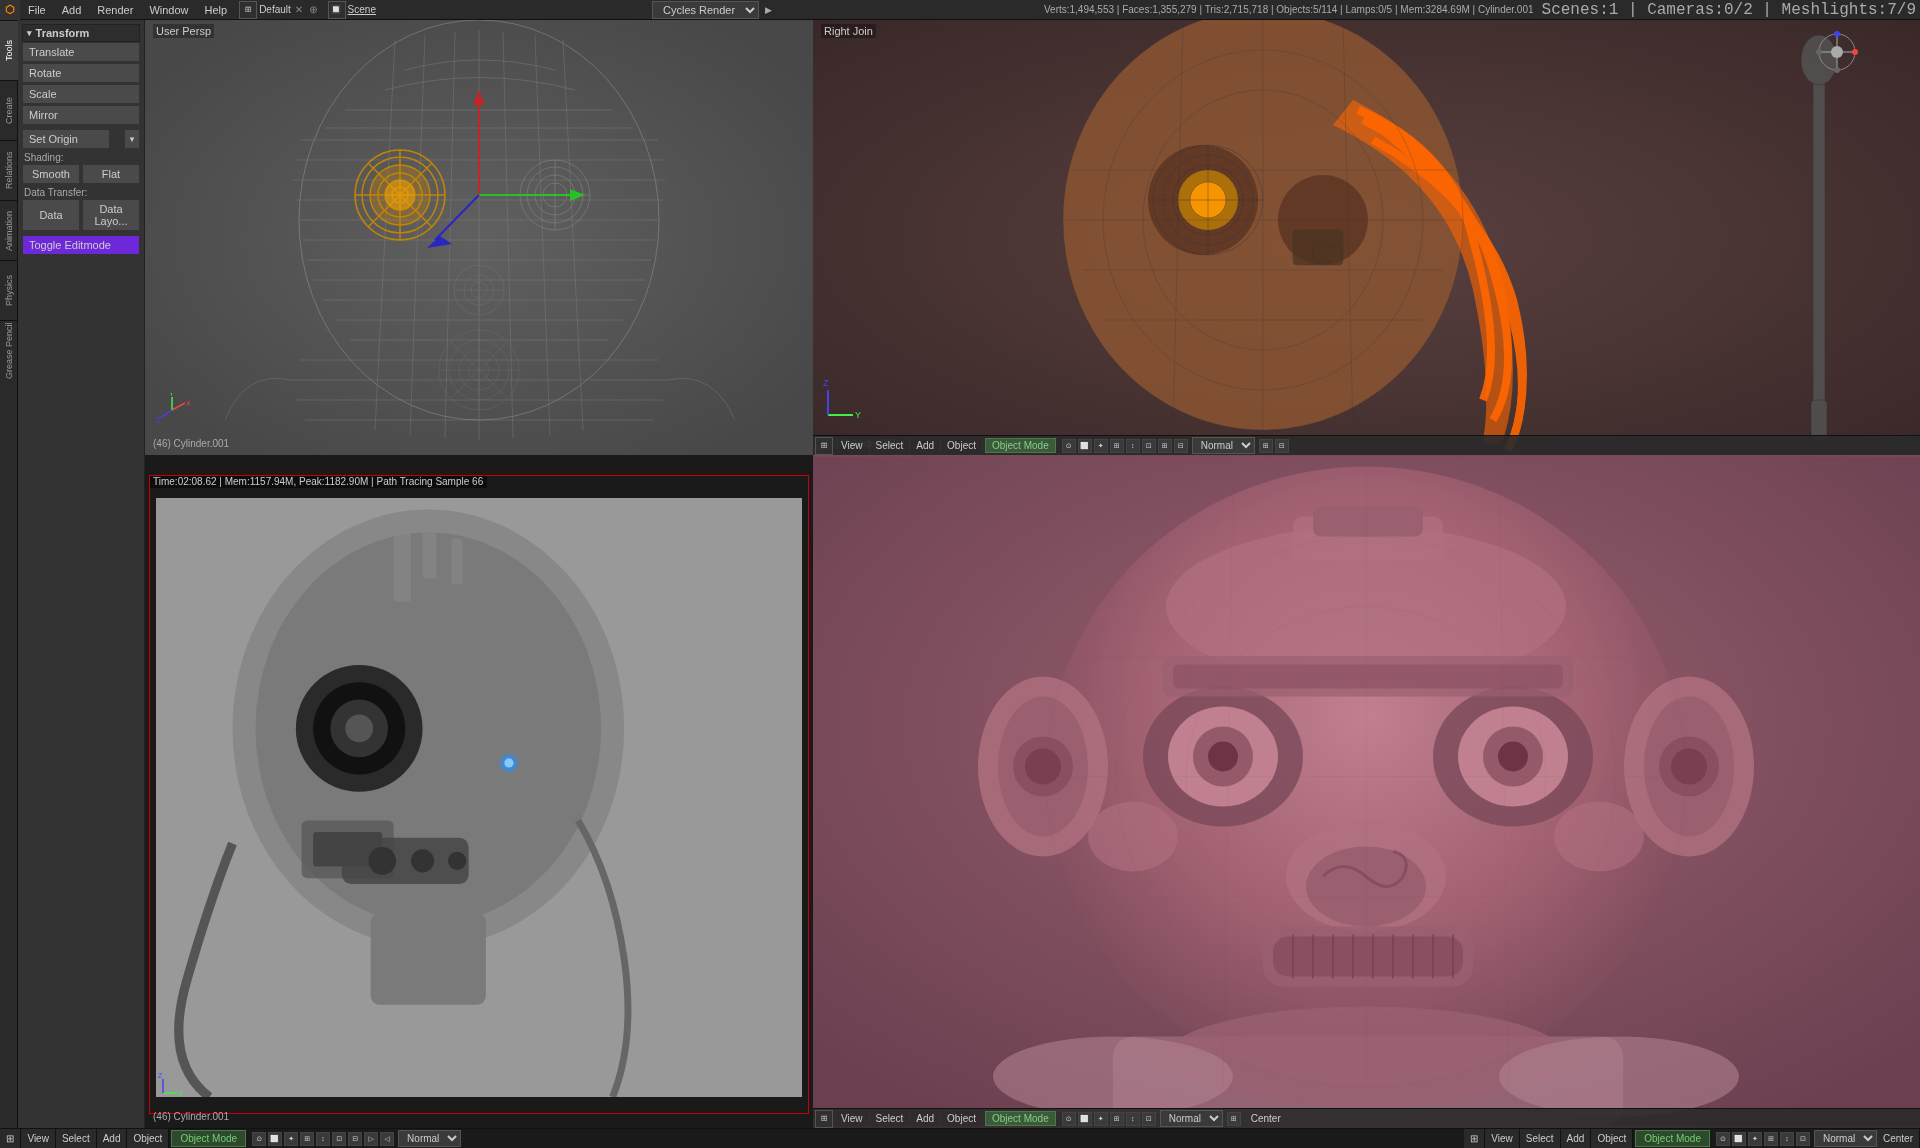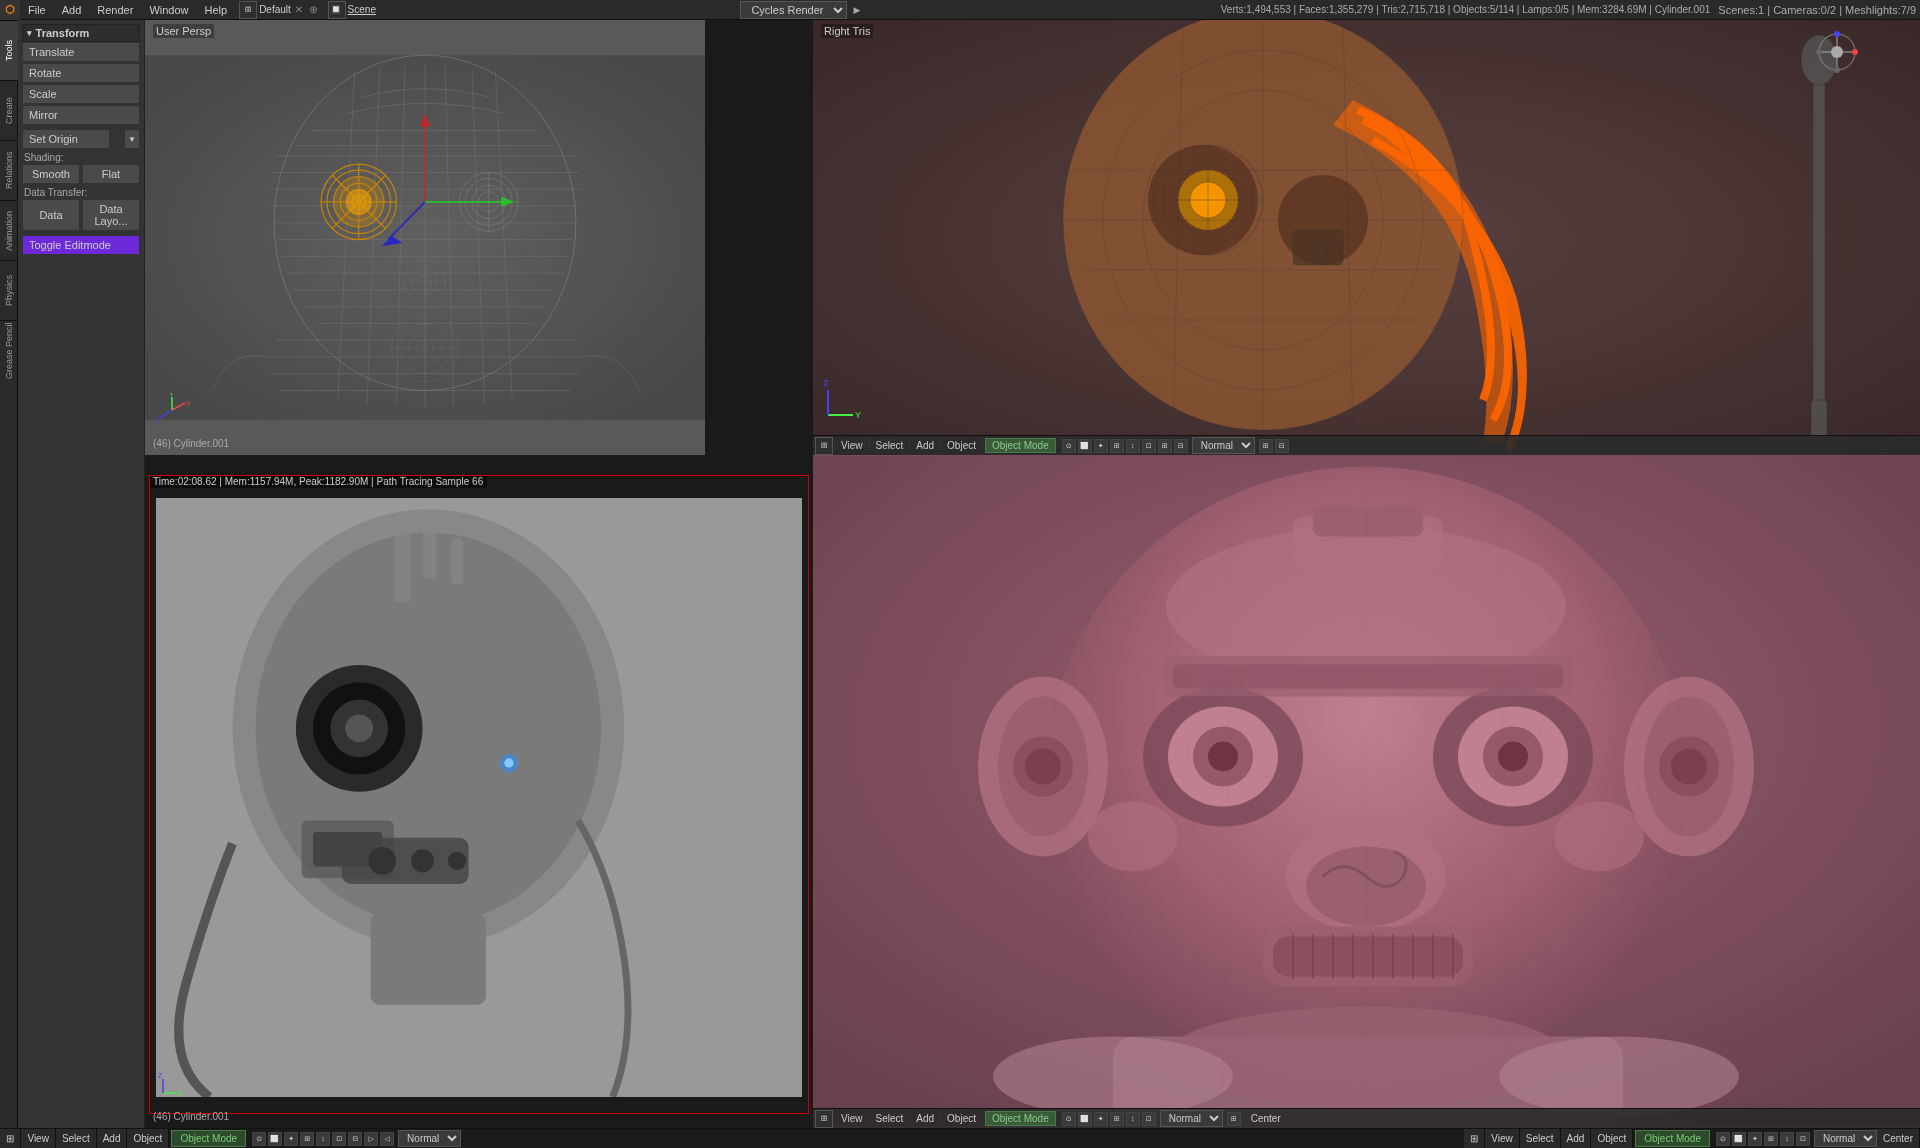--- a/index.html
+++ b/index.html
@@ -59,22 +59,23 @@
       color: #aaa;
       padding-right: 8px;
     }
     .top-menu-right {
       display: flex;
       align-items: center;
       gap: 4px;
       padding-right: 4px;
     }
     .scenes-info {
-      font-size: 11px;
+      font-size: 16px;
       color: #aaa;
+      font-family: Liberation Mono, monospace;
     }
 
     
     .main-layout {
       position: absolute;
       top: 20px;
       left: 0; right: 0;
       bottom: 20px;
       text-decoration: underline;
     }
@@ -233,21 +234,21 @@
     .viewport-area {
       position: absolute;
       background: #3a3a3a;
       overflow: hidden;
     }
 
     
     .viewport-tl {
       top: 0;
       left: 145px;
-      width: 560px;
+      width: 668px;
       height: 435px;
       background: #4a4a4a;
     }
 
     
     .viewport-tr {
       top: 0;
       left: 813px;
       right: 0;
       height: 435px;
@@ -762,21 +763,21 @@
         <circle cx="520" cy="234" r="8"></circle>
       </g>
 
       <g>
         <line x1="15" y1="395" x2="40" y2="395" stroke="#4e4" stroke-width="2"></line>
         <text x="42" y="398" font-size="9" fill="#4e4">Y</text>
         <line x1="15" y1="395" x2="15" y2="370" stroke="#44e" stroke-width="2"></line>
         <text x="10" y="366" font-size="9" fill="#44e">Z</text>
       </g>
     </svg>
-    <div class="viewport-label">Right Tris</div>
+    <div class="viewport-label">Right Join</div>
     <div class="viewport-corner-info">(46) Cylinder.001</div>
 
     <div style="position:absolute;top:10px;right:60px;">
       <svg width="45" height="45" viewBox="0 0 45 45">
         <circle cx="22" cy="22" r="18" fill="none" stroke="#888" stroke-width="1"></circle>
         <circle cx="22" cy="22" r="6" fill="#aaa"></circle>
         <line x1="22" y1="4" x2="22" y2="40" stroke="#aaa" stroke-width="1"></line>
         <line x1="4" y1="22" x2="40" y2="22" stroke="#aaa" stroke-width="1"></line>
         <circle cx="22" cy="4" r="3" fill="#44e"></circle>
         <circle cx="40" cy="22" r="3" fill="#e44"></circle>

